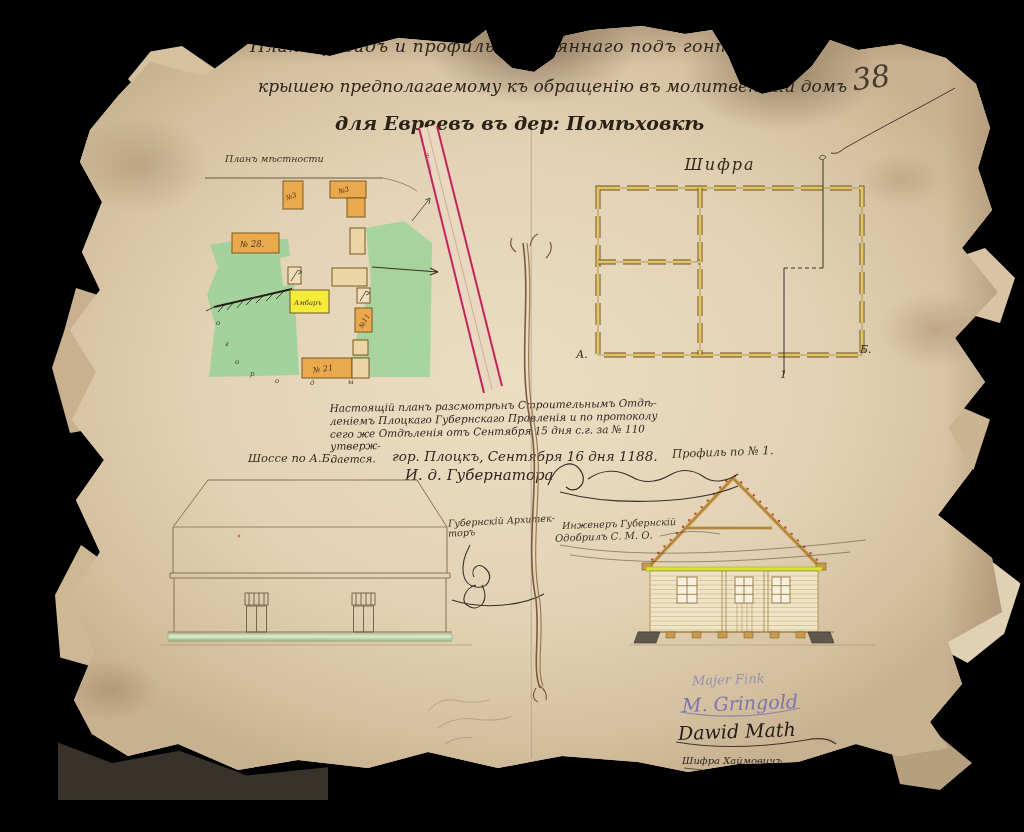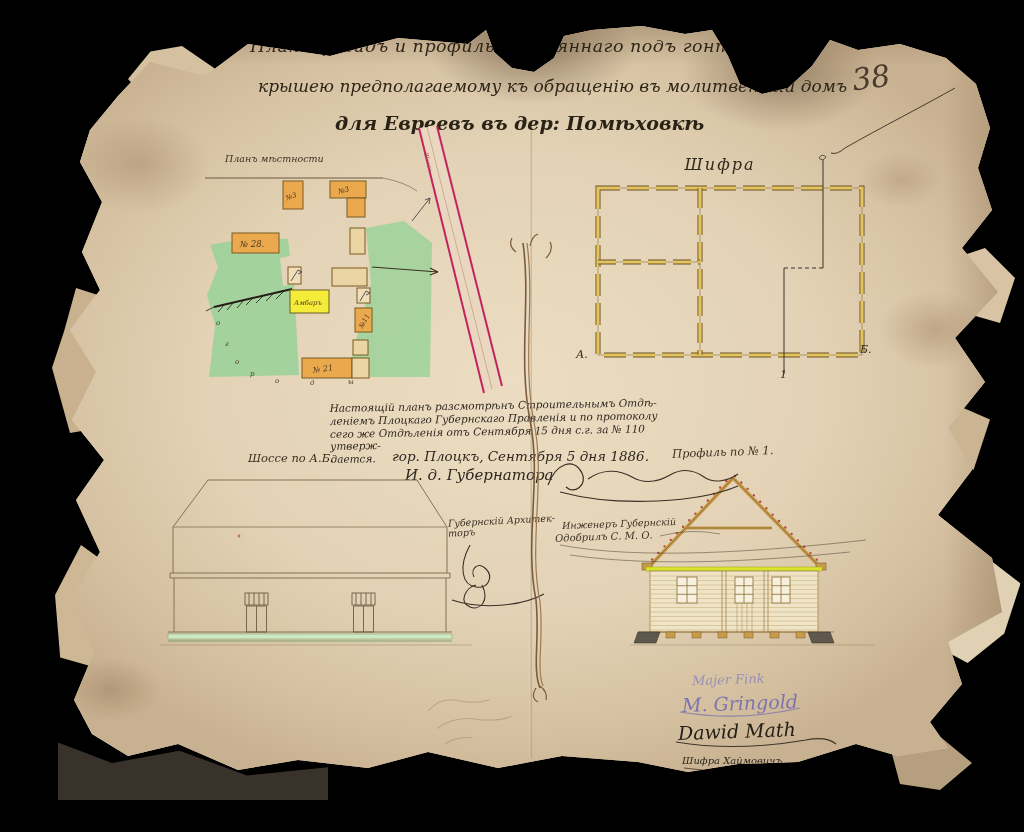--- a/index.html
+++ b/index.html
@@ -132,21 +132,21 @@
   <div class="t" style="left:576px;top:348px;font-size:11px;">А.</div>
   <div class="t" style="left:860px;top:343px;font-size:11px;">Б.</div>
   <div class="t" style="left:780px;top:368px;font-size:11px;">1</div>
 
   <div style="position:absolute;left:330px;top:399px;width:340px;font-size:10.5px;font-style:italic;line-height:12.8px;color:#2e2620;transform:rotate(-1deg);">
     <div>Настоящій планъ разсмотрѣнъ Строительнымъ Отдѣ-</div>
     <div>леніемъ Плоцкаго Губернскаго Правленія и по протоколу</div>
     <div>сего же Отдѣленія отъ Сентября 15 дня с.г. за № 110 утверж-</div>
     <div>дается.</div>
   </div>
-  <div class="t" style="left:392px;top:448px;font-size:13.5px;color:#2e2620;">гор. Плоцкъ, Сентября 5 дня 1886.</div>
+  <div class="t" style="left:392px;top:448px;font-size:13.5px;color:#2e2620;">гор. Плоцкъ, Сентября 16 дня 1188.</div>
   <div class="t" style="left:405px;top:466px;font-size:15px;color:#2e2620;font-style:italic;">И. д. Губернатора</div>
 
   <div class="t" style="left:248px;top:451px;font-size:11.5px;color:#3c3122;">Шоссе по А.Б.</div>
   <svg style="left:160px;top:450px;" width="320" height="205" viewBox="0 0 320 205">
     <g stroke="#867257" stroke-width="1" fill="none">
       <path d="M48,30 H257"></path>
       <path d="M48,30 L13,77 M257,30 L287,77"></path>
       <path d="M13,77 H287" stroke-width=".8"></path>
       <path d="M13,77 V123 M287,77 V123"></path>
       <path d="M10,123 H290 M10,128 H290 M10,123 V128 M290,123 V128"></path>

